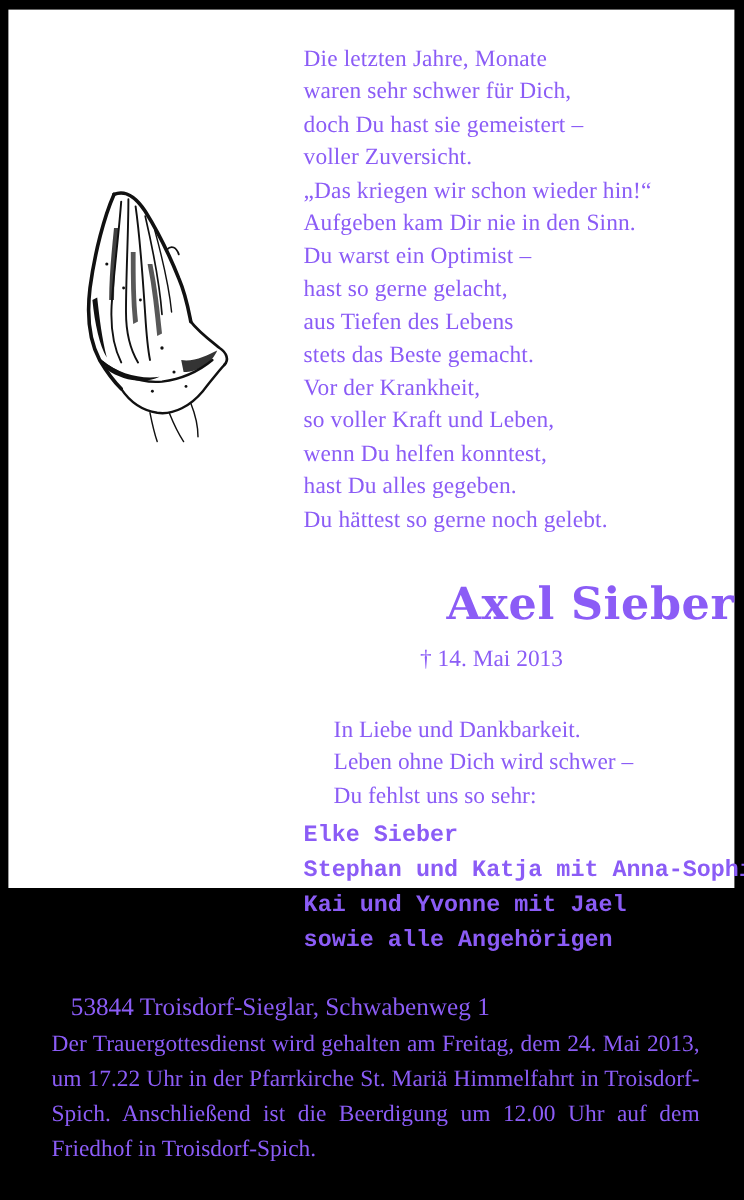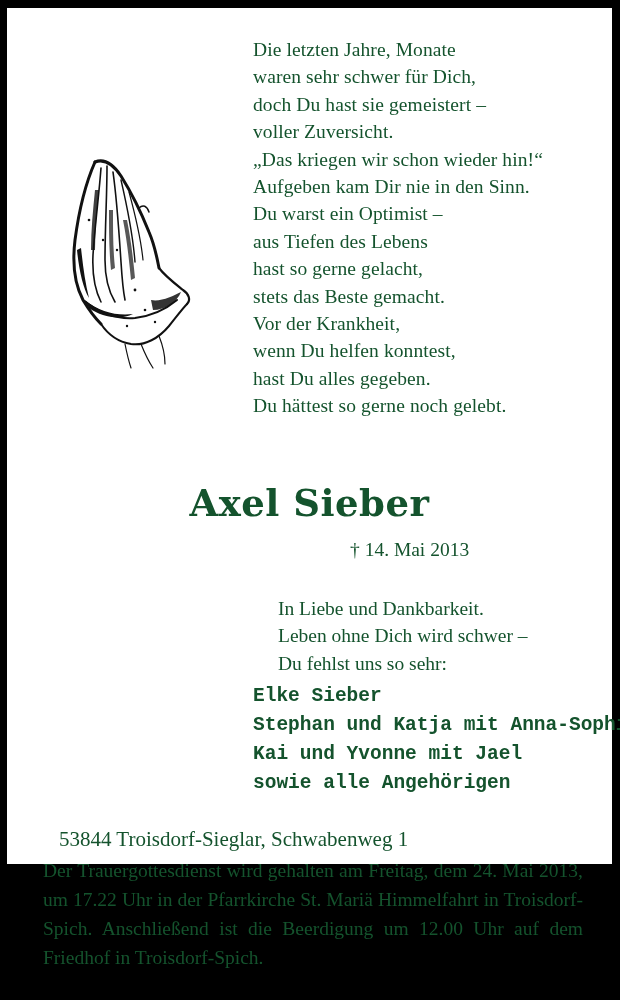--- a/index.html
+++ b/index.html
@@ -11,23 +11,23 @@
     width: 620px;
     height: 1000px;
     position: relative;
     overflow: hidden;
   }
   .frame {
     position: absolute;
     left: 7px;
     top: 8px;
     width: 605px;
-    height: 856px;
+    height: 732px;
     background: #ffffff;
-    color: #14532d;
+    color: #8b5cf6;
     font-family: "DejaVu Serif", "Liberation Serif", serif;
   }
   .hands {
     position: absolute;
     left: 58px;
     top: 142px;
     width: 130px;
     height: 220px;
   }
   .poem {
@@ -39,21 +39,21 @@
     font-size: 19.5px;
     line-height: 27.4px;
     letter-spacing: 0.1px;
   }
   .poem div { white-space: nowrap; }
   .name {
     position: absolute;
     left: 0;
     width: 605px;
     top: 470px;
-    text-align: center;
+    text-align: right;
     font-family: "DejaVu Serif", serif;
     font-weight: bold;
     font-size: 37px;
     letter-spacing: 0.5px;
     line-height: 50px;
   }
   .dates {
     position: absolute;
     top: 528px;
     left: 0;
@@ -147,24 +147,25 @@
   </svg>
 
   <div class="poem">
     <div>Die letzten Jahre, Monate</div>
     <div>waren sehr schwer für Dich,</div>
     <div>doch Du hast sie gemeistert –</div>
     <div>voller Zuversicht.</div>
     <div>„Das kriegen wir schon wieder hin!“</div>
     <div>Aufgeben kam Dir nie in den Sinn.</div>
     <div>Du warst ein Optimist –</div>
+    <div>hast so gerne gelacht,</div>
     <div>aus Tiefen des Lebens</div>
-    <div>hast so gerne gelacht,</div>
     <div>stets das Beste gemacht.</div>
     <div>Vor der Krankheit,</div>
+    <div>so voller Kraft und Leben,</div>
     <div>wenn Du helfen konntest,</div>
     <div>hast Du alles gegeben.</div>
     <div>Du hättest so gerne noch gelebt.</div>
   </div>
 
   <div class="name">Axel Sieber</div>
 
   <div class="dates">
     <span class="death">† 14. Mai 2013</span>
   </div>

